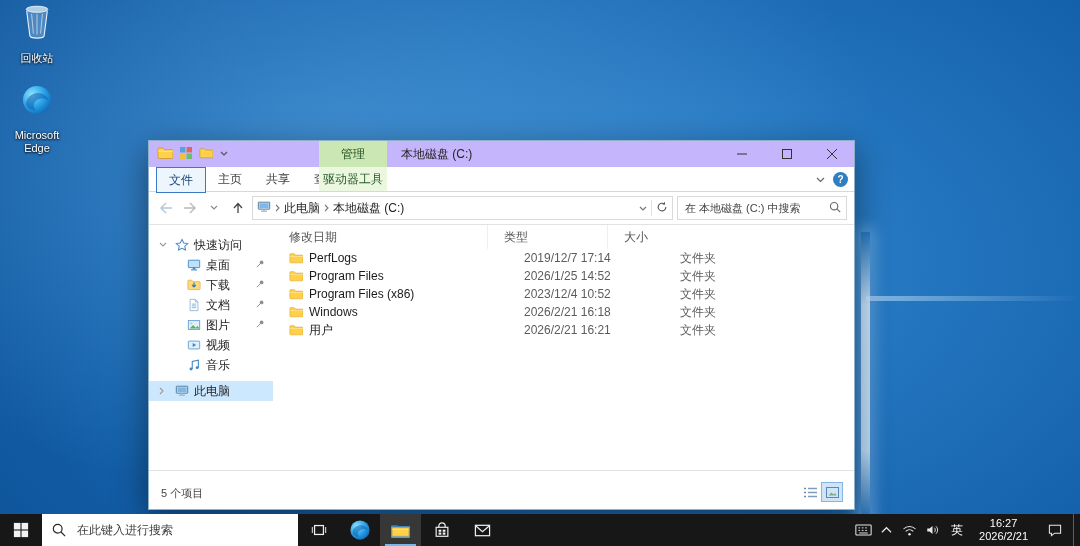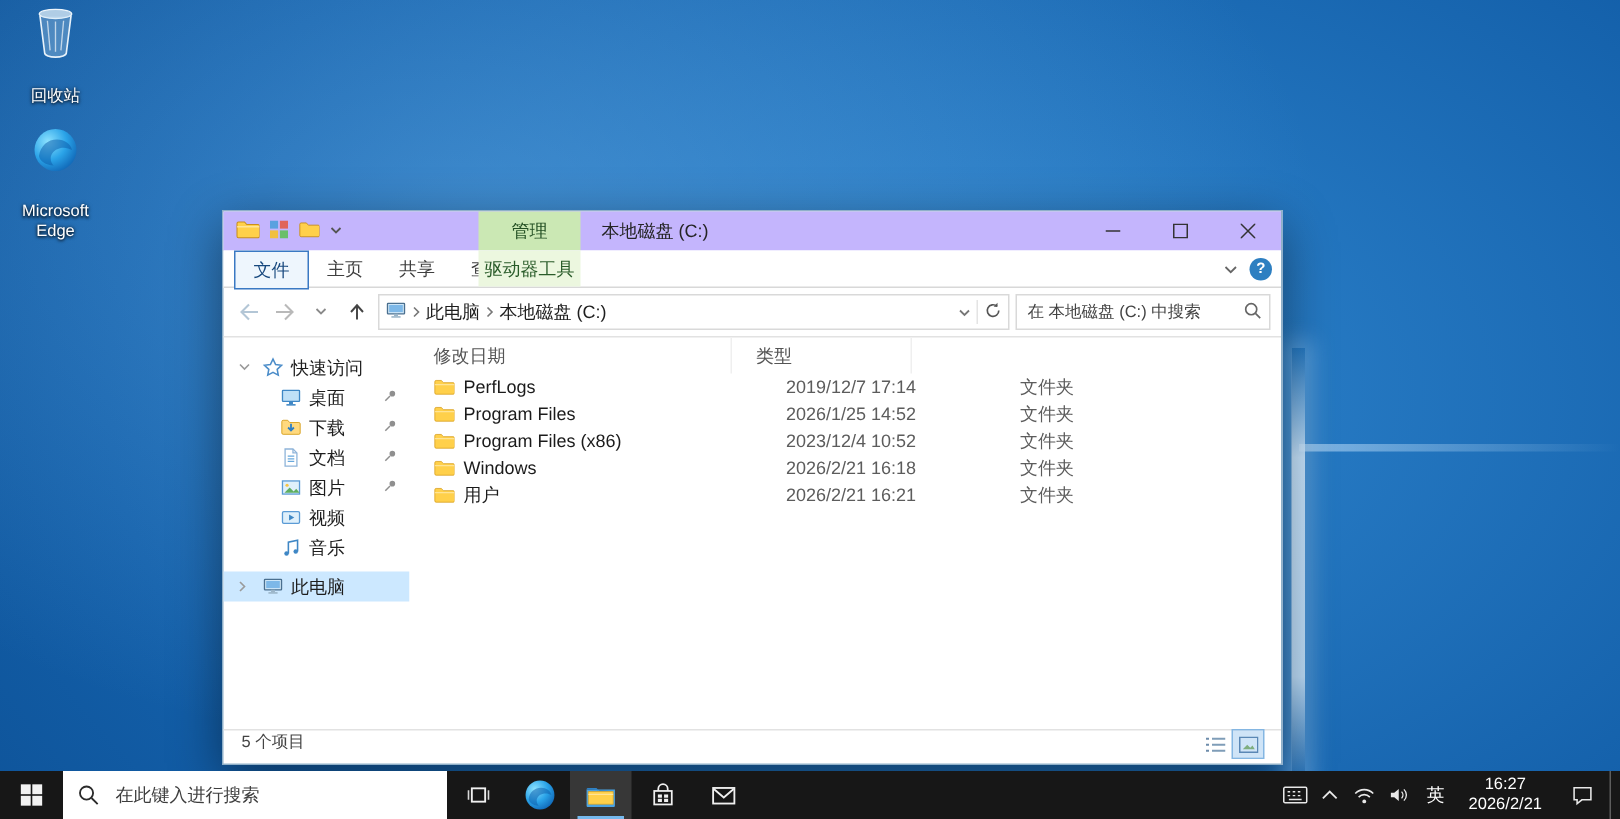--- a/index.html
+++ b/index.html
@@ -13,21 +13,21 @@
   .wallpaper{position:absolute;inset:0;
     background:
       radial-gradient(900px 560px at 30% 28%, rgba(120,190,245,.38), rgba(0,0,0,0) 62%),
       radial-gradient(1300px 850px at 62% 48%, #2f86cf 0%, #135fa9 46%, #0a4a8c 76%, #083d78 100%);
   }
   .beam-v{position:absolute;left:861px;top:232px;width:9px;height:292px;
     background:linear-gradient(180deg,transparent,rgba(205,232,255,.95) 25%,rgba(205,232,255,.9) 75%,transparent);
     box-shadow:0 0 14px 5px rgba(150,205,250,.45);}
   .beam-h{position:absolute;left:866px;top:296px;width:214px;height:5px;
     background:linear-gradient(90deg,rgba(205,232,255,.55),transparent);}
-  .desk-icon{position:absolute;width:70px;display:flex;flex-direction:column;align-items:center;gap:14px;cursor:default;}
+  .desk-icon{position:absolute;width:70px;display:flex;flex-direction:column;align-items:center;gap:9px;cursor:default;}
   .di-label{color:#fff;font-size:11px;text-align:center;line-height:13px;
     text-shadow:0 1px 2px rgba(0,0,0,.9),0 0 3px rgba(0,0,0,.6);}
   
   .window{position:absolute;left:148px;top:140px;width:707px;height:370px;background:#fff;
     border:1px solid #8fb0c9;box-shadow:0 10px 32px rgba(0,0,0,.45);
     display:flex;flex-direction:column;font-size:12px;color:#1e1e1e;box-sizing:border-box;}
   .titlebar{height:26px;display:flex;align-items:center;position:relative;background:#c4b5fd;flex:none;}
   .qat{display:flex;align-items:center;gap:7px;padding-left:8px;}
   .qat .chev{font-size:0;}
   .ctx-group{position:absolute;left:170px;top:0;width:68px;height:26px;background:#cbe8b4;
@@ -68,21 +68,21 @@
   .main{flex:1;display:flex;flex-direction:column;min-width:0;}
   .lheader{display:grid;grid-template-columns:215px 120px 98px 1fr;height:24px;align-items:center;flex:none;color:#555;}
   .hcell{height:100%;display:flex;align-items:center;border-right:1px solid #efefef;padding-left:16px;position:relative;box-sizing:border-box;font-size:12px;}
   .sort-up{position:absolute;top:1px;left:50%;margin-left:-4px;width:0;height:0;
     border-left:4px solid transparent;border-right:4px solid transparent;border-bottom:5px solid #9a9a9a;}
   .rows{flex:1;overflow:hidden;}
   .frow{display:grid;grid-template-columns:215px 120px 98px 1fr;height:18px;align-items:center;gap:36px;}
   .fname{display:flex;align-items:center;gap:6px;padding-left:16px;color:#1b1b1b;white-space:nowrap;overflow:hidden;}
   .fdate,.ftype,.fsize{color:#5c5c5c;font-size:12px;white-space:nowrap;}
   
-  .statusbar{height:22px;border-top:1px solid #e2e2e2;display:flex;align-items:flex-start;padding:0 12px;flex:none;color:#444;font-size:11px;}
+  .statusbar{height:22px;border-top:1px solid #e2e2e2;display:flex;align-items:flex-end;padding:8px 12px;flex:none;color:#444;font-size:11px;}
   .sb-right{margin-left:auto;display:flex;gap:2px;}
   .viewbtn{width:20px;height:18px;display:flex;align-items:center;justify-content:center;}
   .viewbtn.active{background:#cfe4f7;outline:1px solid #84b6e2;}
   
   .taskbar{position:absolute;left:0;bottom:0;width:1080px;height:32px;background:#171717;display:flex;align-items:stretch;z-index:50;}
   .tb-start{width:42px;display:flex;align-items:center;justify-content:center;}
   .tb-search{width:256px;background:#fff;display:flex;align-items:center;gap:9px;padding:0 10px;box-sizing:border-box;}
   .tb-search input{border:0;outline:0;flex:1;min-width:0;font-size:12px;color:#222;font-family:inherit;background:transparent;}
   .tb-search input::placeholder{color:#3d3d3d;}
   .tb-btn{width:41px;display:flex;align-items:center;justify-content:center;position:relative;}
@@ -355,20 +355,23 @@
       <div class="sb-gap"></div>
     </div>
 
     <div class="main">
       <div class="lheader">
         <span class="hcell">
             <span>修改日期</span>
           </span>
         <span class="hcell">
             <span>类型</span>
+          </span>
+        <span class="hcell" style="border-right:none;">
+            <span>大小</span>
           </span>
       </div>
       <div class="rows">
         <div class="frow">
           <span class="fname">
               <svg width="14" height="12" viewBox="0 0 16 13">
                 <path d="M1 2.5c0-.6.4-1 1-1h4l1.5 1.7H15c.6 0 1 .4 1 1V11c0 .6-.4 1-1 1H2c-.6 0-1-.4-1-1z" fill="#ffd04a" stroke="#d7a021" stroke-width=".6"></path>
                 <path d="M1 4.2h15v.9H1z" fill="#ffe9a8" opacity=".8"></path>
               </svg>
               <span>PerfLogs</span>

